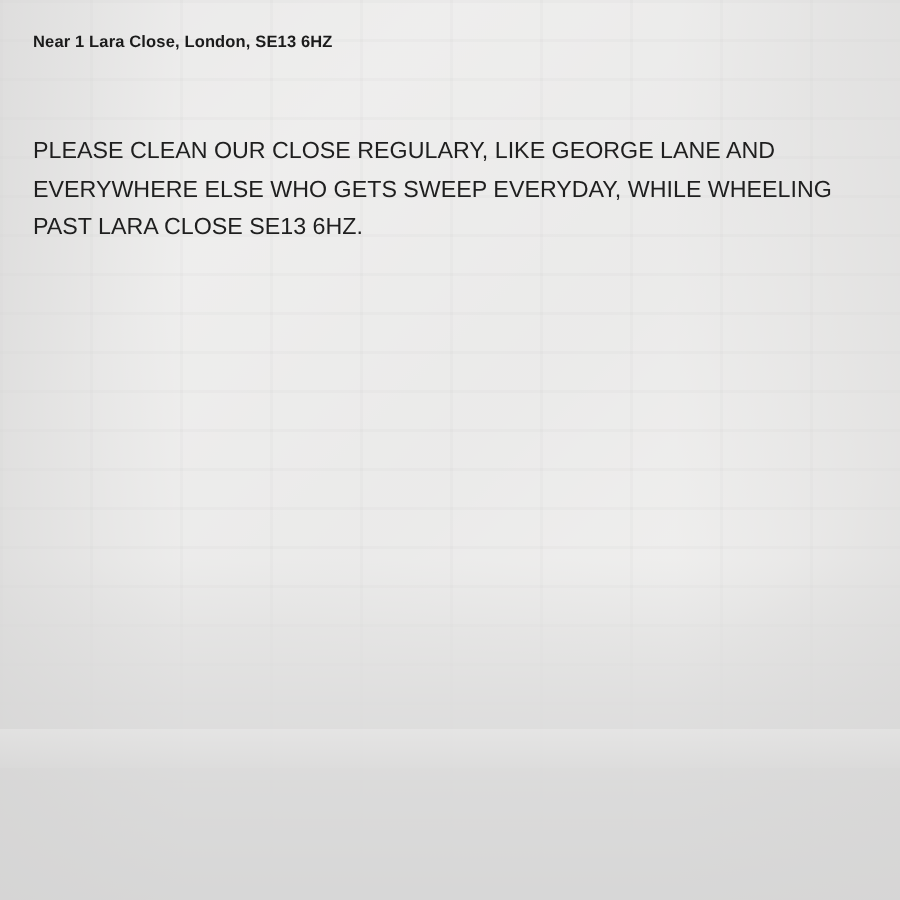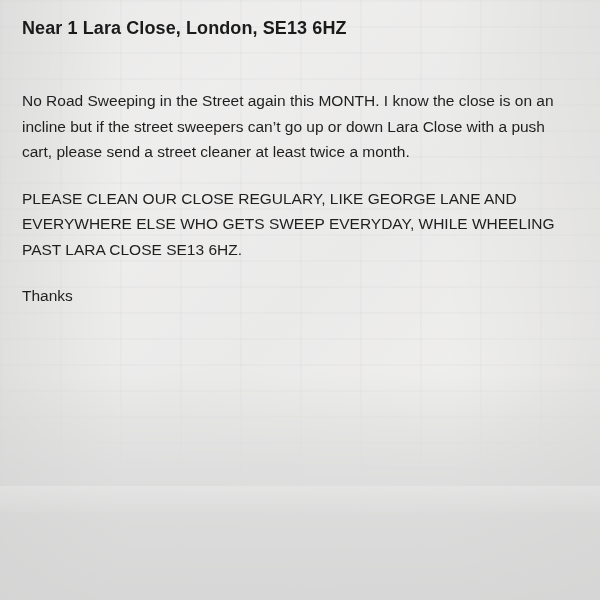--- a/index.html
+++ b/index.html
@@ -68,21 +68,21 @@
     inset: 0;
     background: rgba(255,255,255,0.80);
   }
   #content {
     position: absolute;
     inset: 0;
     padding: 18px 22px 0 22px;
     box-sizing: border-box;
   }
   #title {
-    font-size: 18px;
+    font-size: 11px;
     font-weight: bold;
     color: #1b1b1b;
     letter-spacing: 0.1px;
     margin: 0 0 0 0;
     line-height: 20px;
   }
   #body-copy {
     margin-top: 50px;
     font-size: 15.5px;
     line-height: 25.5px;
@@ -103,19 +103,17 @@
   <div id="photo-bg"></div>
   <div id="photo-shade-left"></div>
   <div id="photo-shade-right"></div>
   <div id="photo-kerb"></div>
   <div id="veil"></div>
 
   <div id="content">
     <h1 id="title">Near 1 Lara Close, London, SE13 6HZ</h1>
 
     <div id="body-copy">
-      <p>No Road Sweeping in the Street again this MONTH. I know the close is on an incline but if the street sweepers can’t go up or down Lara Close with a push cart, please send a street cleaner at least twice a month.</p>
       <p>PLEASE CLEAN OUR CLOSE REGULARY, LIKE GEORGE LANE AND EVERYWHERE ELSE WHO GETS SWEEP EVERYDAY, WHILE WHEELING PAST LARA CLOSE SE13 6HZ.</p>
-      <p>Thanks</p>
     </div>
   </div>
 
 </div>
 
 </body></html>

